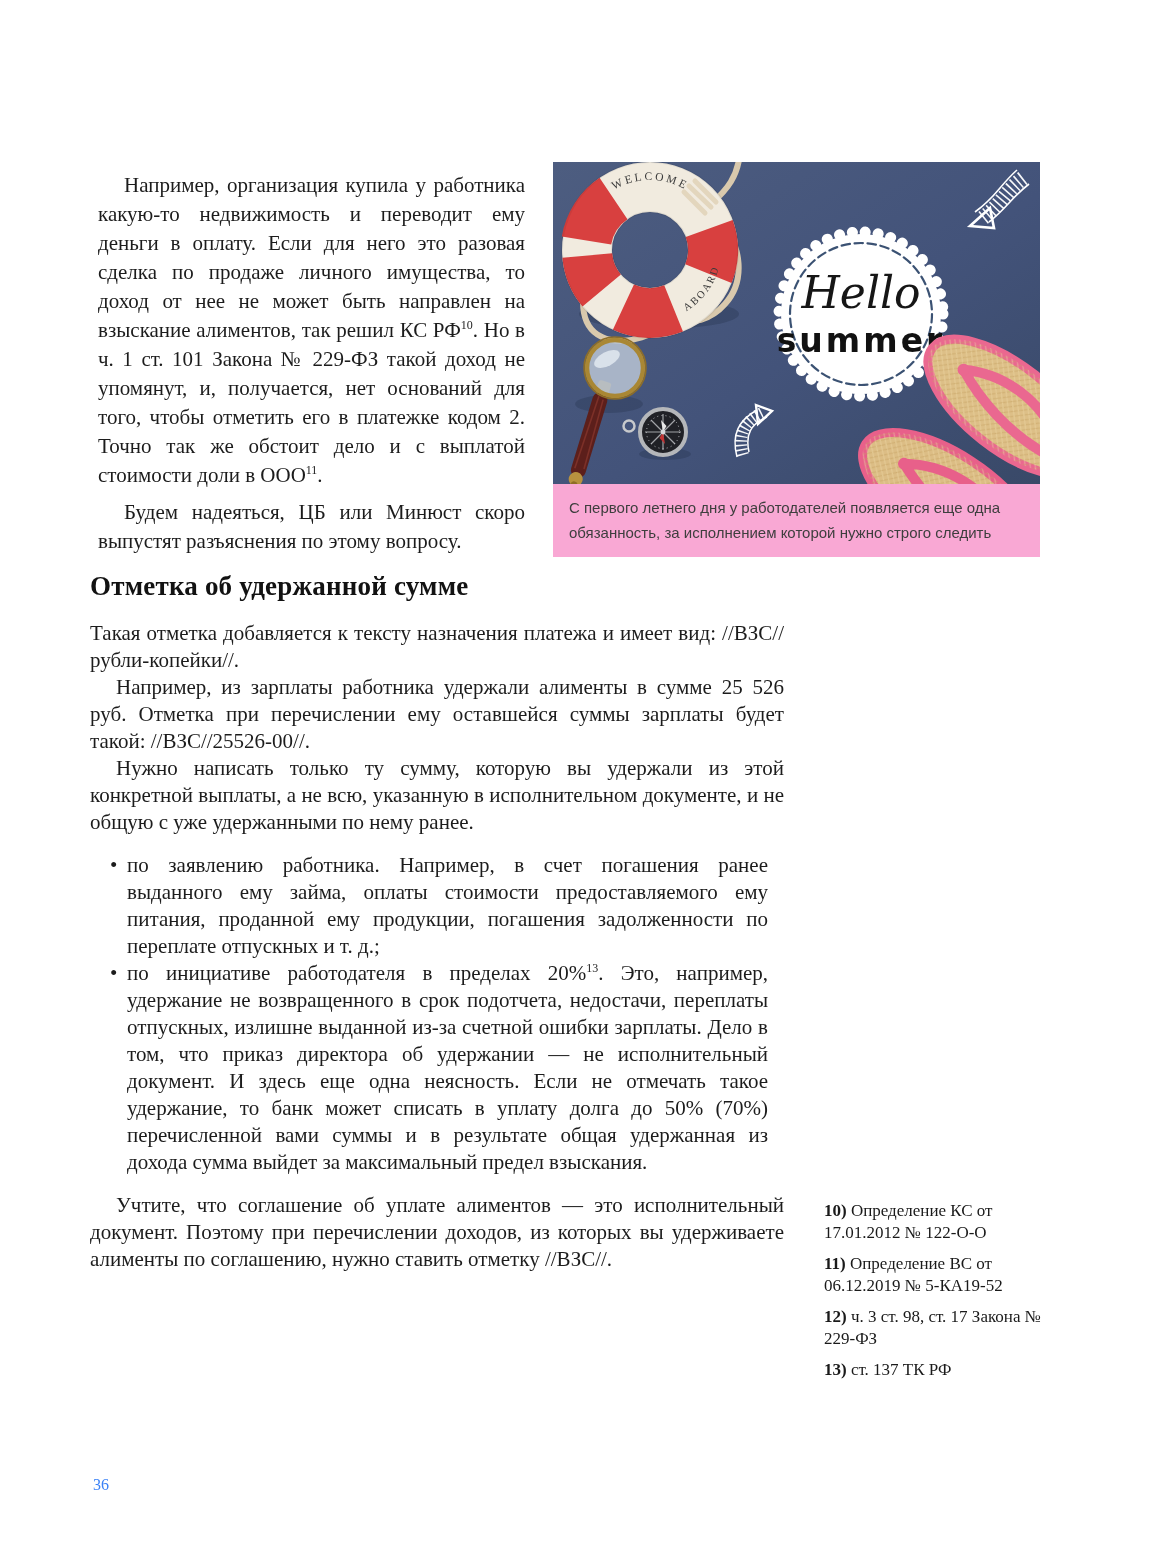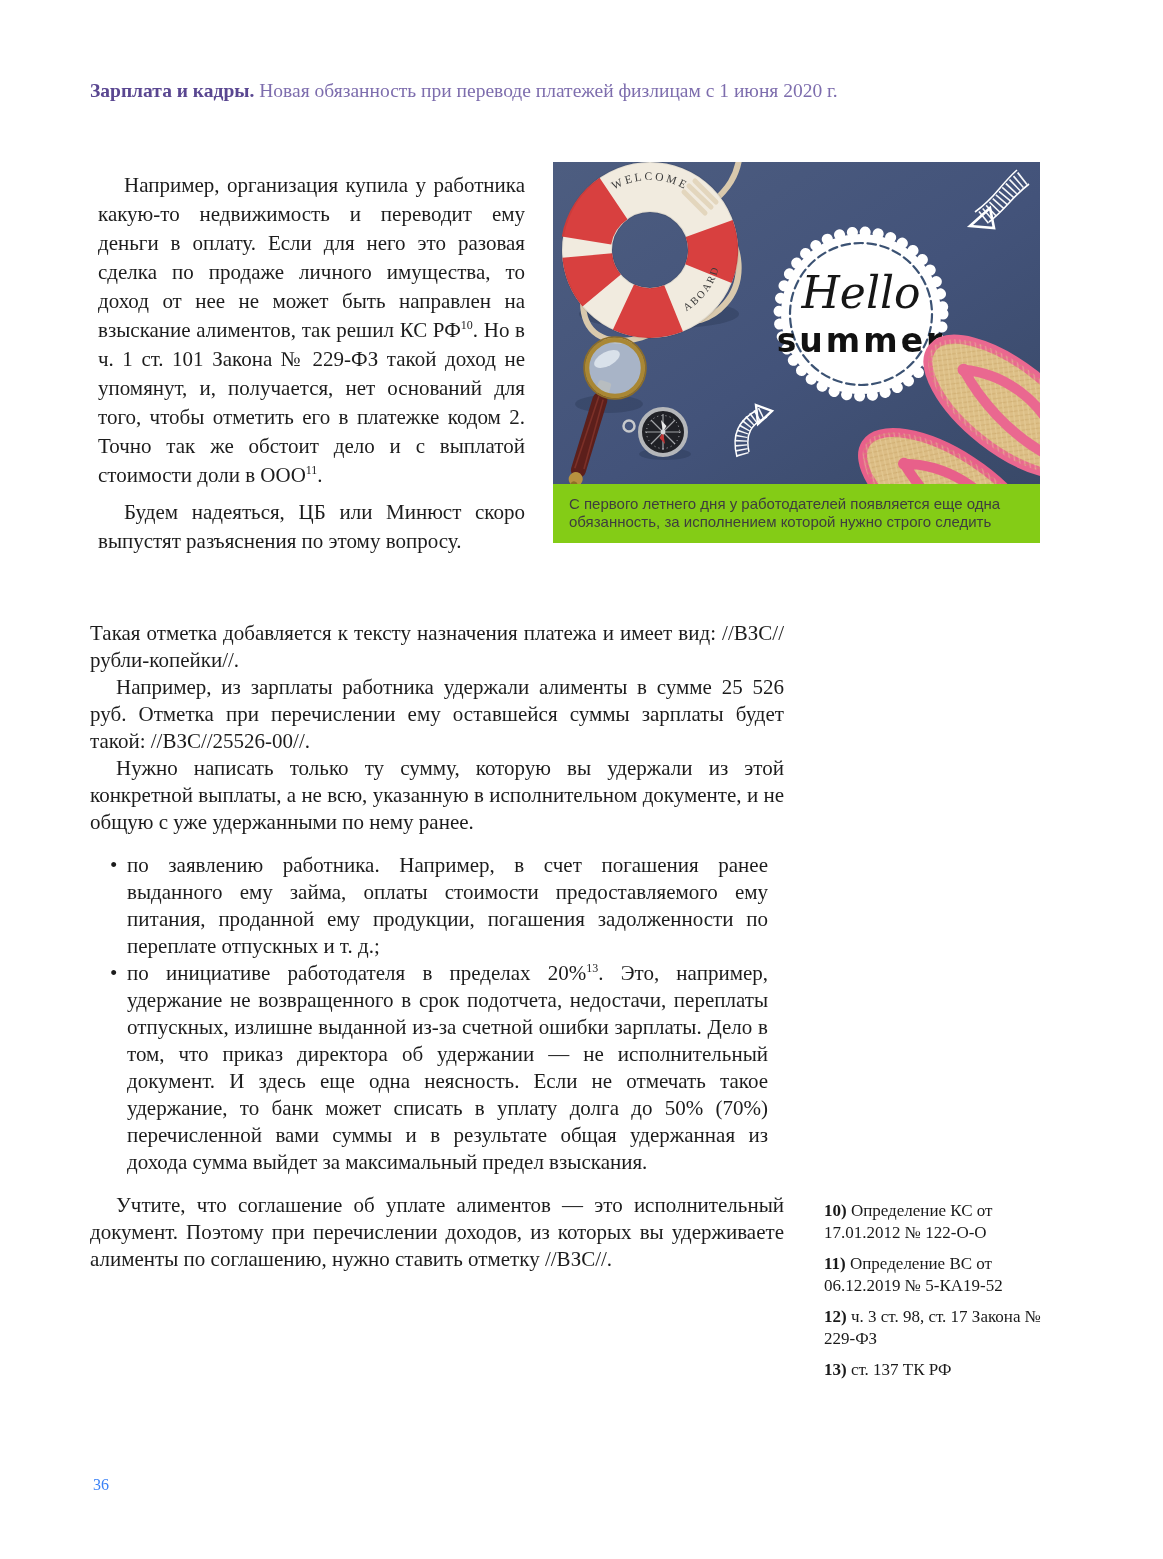--- a/index.html
+++ b/index.html
@@ -14,22 +14,22 @@
 
   
   .intro{position:absolute;left:90px;top:163px;width:443px;font-size:21px;line-height:29px;
          text-align:justify;}
   .intro p{margin:8px;text-indent:26px;}
   sup{font-size:12px;line-height:0;}
 
   
   .fig{position:absolute;left:553px;top:162px;width:487px;margin:0;}
   .photo{width:487px;height:322px;display:block;}
-  .caption{background:#84cc16;color:#3e3e3e;font-family:"Liberation Sans","DejaVu Sans",sans-serif;
-           font-size:15px;line-height:18px;padding:11px 16px 12px 16px;}
+  .caption{background:#f9a8d4;color:#3e3e3e;font-family:"Liberation Sans","DejaVu Sans",sans-serif;
+           font-size:15px;line-height:25px;padding:11px 16px 12px 16px;}
 
   
   .sec-h{position:absolute;left:90px;top:570px;margin:0;font-size:27px;line-height:32px;
          font-weight:bold;color:#121212;letter-spacing:.2px;}
   .body-txt{position:absolute;left:90px;top:620px;width:694px;font-size:21px;line-height:27px;
             text-align:justify;}
   .body-txt p{margin:0;}
   .body-txt p.ind{text-indent:26px;}
   .body-txt ul{margin:16px;padding:0;list-style:none;}
   .body-txt li{position:relative;padding-left:21px;}
@@ -40,23 +40,20 @@
   .fn{margin-bottom:9px;}
   .fn b{font-weight:bold;}
 
   .pageno{position:absolute;left:93px;top:1476px;font-size:16px;color:#3b82f6;}
 </style>
 </head>
 <body>
 
 <div class="page">
 
-  <div class="hdr">
-    <span class="rubric">Зарплата и кадры.</span><span class="headline"> Новая обязанность при переводе платежей физлицам с 1 июня 2020 г.</span>
-  </div>
 
   <div class="intro">
     <p>Например, организация купила у работника какую-то недвижимость и переводит ему деньги в оплату. Если для него это разовая сделка по продаже личного имущества, то доход от нее не может быть направлен на взыскание алиментов, так решил КС РФ<sup>10</sup>. Но в ч. 1 ст. 101 Закона № 229-ФЗ такой доход не упомянут, и, получается, нет оснований для того, чтобы отметить его в платежке кодом 2. Точно так же обстоит дело и с выплатой стоимости доли в ООО<sup>11</sup>.</p>
     <p>Будем надеяться, ЦБ или Минюст скоро выпустят разъяснения по этому вопросу.</p>
   </div>
 
   <figure class="fig">
     <svg class="photo" viewBox="0 0 487 322" xmlns="http://www.w3.org/2000/svg">
       <defs>
         <linearGradient id="navy" x1="0" y1="0" x2="1" y2="1">
@@ -167,20 +164,21 @@
           <ellipse cx="0" cy="0" rx="96" ry="42" fill="#ddbf87" stroke="#ea6890" stroke-width="9"></ellipse>
           <ellipse cx="0" cy="0" rx="96" ry="42" fill="url(#weave)" opacity="0.5"></ellipse>
           <path d="M-58,-2 C-24,-24 22,-26 60,-4 M-58,-2 C-26,12 16,20 58,14" stroke="#ea6890" stroke-width="10" fill="none" stroke-linecap="round"></path>
           <circle cx="-58" cy="-2" r="6" fill="#ea6890"></circle>
         </g>
       </g>
     </svg>
     <figcaption class="caption">С первого летнего дня у работодателей появляется еще одна обязанность, за исполнением которой нужно строго следить</figcaption>
   </figure>
 
+  <h2 class="sec-h">Отметка об удержанной сумме</h2>
 
   <div class="body-txt">
     <p>Такая отметка добавляется к тексту назначения платежа и имеет вид: //ВЗС//рубли-копейки//.</p>
     <p class="ind">Например, из зарплаты работника удержали алименты в сумме 25 526 руб. Отметка при перечислении ему оставшейся суммы зарплаты будет такой: //ВЗС//25526-00//.</p>
     <p class="ind">Нужно написать только ту сумму, которую вы удержали из этой конкретной выплаты, а не всю, указанную в исполнительном документе, и не общую с уже удержанными по нему ранее.</p>
     <ul>
       <li>по заявлению работника. Например, в счет погашения ранее выданного ему займа, оплаты стоимости предоставляемого ему питания, проданной ему продукции, погашения задолженности по переплате отпускных и т. д.;</li>
       <li>по инициативе работодателя в пределах 20%<sup>13</sup>. Это, например, удержание не возвращенного в срок подотчета, недостачи, переплаты отпускных, излишне выданной из-за счетной ошибки зарплаты. Дело в том, что приказ директора об удержании — не исполнительный документ. И здесь еще одна неясность. Если не отмечать такое удержание, то банк может списать в уплату долга до 50% (70%) перечисленной вами суммы и в результате общая удержанная из дохода сумма выйдет за максимальный предел взыскания.</li>
     </ul>
     <p class="ind">Учтите, что соглашение об уплате алиментов — это исполнительный документ. Поэтому при перечислении доходов, из которых вы удерживаете алименты по соглашению, нужно ставить отметку //ВЗС//.</p>

